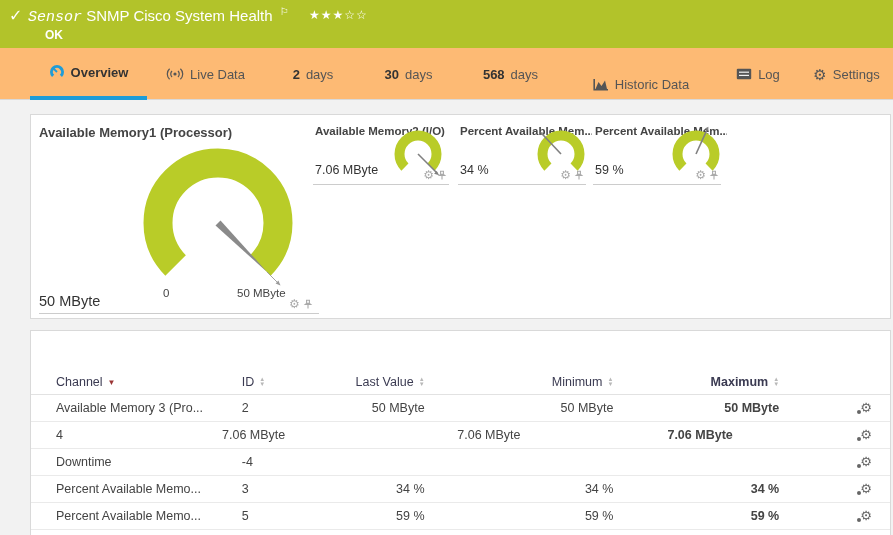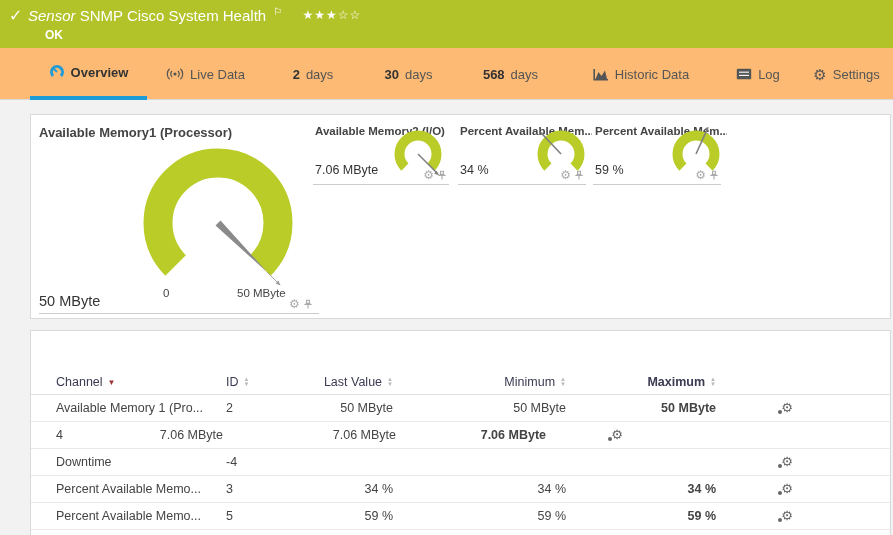--- a/index.html
+++ b/index.html
@@ -3,36 +3,36 @@
 <meta charset="utf-8">
 <style>
   html,body{margin:0;padding:0;}
   body{width:893px;height:535px;overflow:hidden;background:#f2f2f2;
        font-family:"Liberation Sans","DejaVu Sans",sans-serif;position:relative;}
 
   
   .topbar{position:absolute;left:0;top:0;width:893px;height:48px;background:#b2c32a;color:#fff;}
   .topbar .check{position:absolute;left:9px;top:6px;font-size:16px;font-weight:bold;}
   .topbar .titleline{position:absolute;left:28px;top:6px;font-size:15px;white-space:nowrap;}
-  .topbar .prefix{font-style:italic;}
+  .topbar .prefix{font-style:italic;font-family:Liberation Mono, monospace;}
   .topbar .flag{font-size:10px;vertical-align:super;margin-left:3px;}
   .topbar .stars{font-size:12px;letter-spacing:1px;margin-left:16px;vertical-align:2px;cursor:pointer;}
   .topbar .ok{position:absolute;left:45px;top:28px;font-size:12px;font-weight:bold;}
 
   
   .tabs{position:absolute;left:0;top:48px;width:893px;height:52px;background:#fdba74;
         border-bottom:1px solid #d9d9d9;display:flex;box-sizing:border-box;text-align:right;}
   .tab{height:52px;display:flex;align-items:center;justify-content:center;gap:6px;
        font-size:13px;color:#555;box-sizing:border-box;cursor:pointer;white-space:nowrap;}
   .tab.active{color:#333;font-weight:bold;border-bottom:4px solid #1e9cd7;}
   .tab:first-child{margin-left:30px;}
   .tab .num{font-weight:bold;color:#333;}
   .tab svg{flex:0 0 auto;}
   .t1{width:117px;} .t2{width:117px;} .t3{width:98px;} .t4{width:93px;}
-  .t5{width:111px;} .t6{width:150px;} .t7{width:84px;} .t8{width:93px;}
+  .t5{width:111px;} .t6{width:150px;margin-top:10px;} .t7{width:84px;} .t8{width:93px;}
   .gearglyph{font-size:15px;color:#555;line-height:1;}
 
   
   .panel{position:absolute;background:#fff;border:1px solid #d9d9d9;box-sizing:content-box;}
   .gauges-panel{left:30px;top:114px;width:859px;height:203px;}
   .table-panel{left:30px;top:330px;width:859px;height:204px;}
 
   
   .main-tile-title{position:absolute;left:8px;top:10px;font-size:13px;font-weight:bold;color:#444;}
   .main-gauge-svg{position:absolute;left:92px;top:18px;overflow:visible;}
@@ -50,21 +50,21 @@
   .mini1{left:282px;width:136px;} .mini2{left:427px;width:128px;} .mini3{left:562px;width:128px;}
   .mini-title{position:absolute;left:2px;top:2px;font-size:11.5px;font-weight:bold;color:#444;
               white-space:nowrap;overflow:hidden;max-width:132px;}
   .mini-value{position:absolute;left:2px;top:40px;font-size:12.5px;color:#333;}
   .mini-gauge-svg{position:absolute;top:0px;overflow:visible;}
   .mini1 .mini-gauge-svg{left:72px;} .mini2 .mini-gauge-svg{left:70px;} .mini3 .mini-gauge-svg{left:70px;}
   .mini-icons{right:2px;bottom:3px;}
 
   
   .chtable{position:absolute;left:0;top:38px;width:859px;font-size:12.5px;color:#444;}
-  .trow{display:flex;align-items:center;height:27px;padding-left:25px;border-bottom:1px solid #eaeaea;box-sizing:border-box;}
+  .trow{display:flex;align-items:center;height:27px;padding-left:25px;border-bottom:1px solid #eaeaea;box-sizing:border-box;justify-content:space-between;}
   .thead{height:26px;border-bottom:1px solid #e2e2e2;color:#3b3b52;}
   .thead .hcell{cursor:pointer;}
   .c-channel{width:170px;text-align:left;white-space:nowrap;overflow:hidden;}
   .c-id{width:85px;text-align:left;}
   .c-last{width:82px;text-align:right;}
   .c-min{width:173px;text-align:right;}
   .c-max{width:150px;text-align:right;font-weight:bold;}
   .c-edit{width:95px;text-align:right;}
   .sort-active{color:#9a3434;font-size:8px;margin-left:5px;vertical-align:1px;}
   .sort-both{display:inline-block;vertical-align:middle;margin-left:5px;line-height:0;}
@@ -223,21 +223,21 @@
       <div class="c-min hcell">
         <span>Minimum</span><span class="sort-both"><span>▲</span><span>▼</span></span>
       </div>
       <div class="c-max hcell">
         <span>Maximum</span><span class="sort-both"><span>▲</span><span>▼</span></span>
       </div>
       <div class="c-edit"></div>
     </div>
 
     <div class="trow">
-      <div class="c-channel">Available Memory 1 (Pro...</div>
+      <div class="c-channel">Available Memory 3 (Pro...</div>
       <div class="c-id">2</div>
       <div class="c-last">50 MByte</div>
       <div class="c-min">50 MByte</div>
       <div class="c-max">50 MByte</div>
       <div class="c-edit"><span class="edit-icon"><span>⚙</span><span class="dot"></span></span></div>
     </div>
 
     <div class="trow">
       <div class="c-id">4</div>
       <div class="c-last">7.06 MByte</div>

